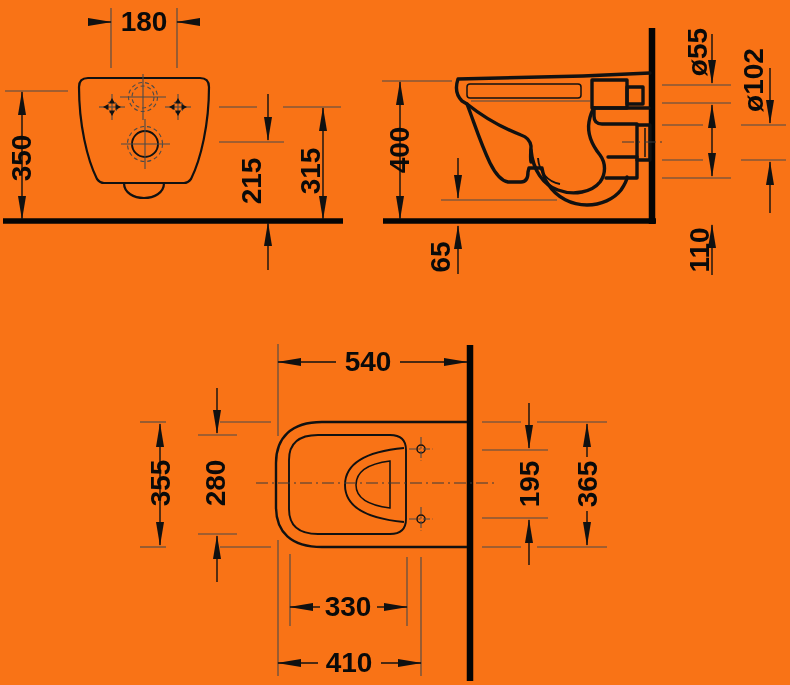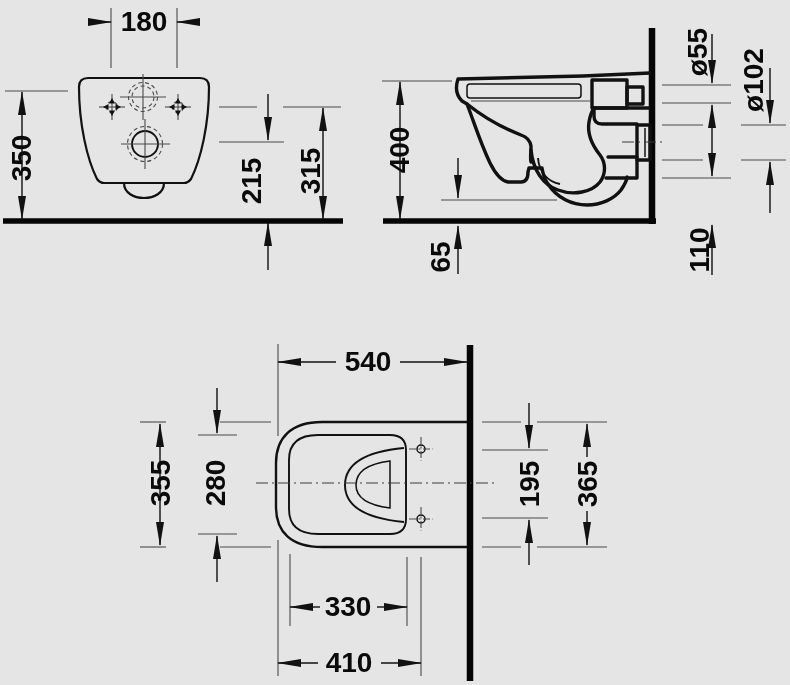--- a/index.html
+++ b/index.html
@@ -1,16 +1,16 @@
 <!DOCTYPE html>
 <html><head>
 <meta charset="utf-8">
 <style>
   html,body{margin:0;padding:0;background:#ffffff;}
-  .canvas{position:relative;width:790px;height:685px;background:#e5e5e5;overflow:hidden;}
+  .canvas{position:relative;width:790px;height:685px;background:#f97316;overflow:hidden;}
   svg{display:block;}
   svg text{font-family:"Liberation Sans","DejaVu Sans",sans-serif;font-weight:bold;font-size:28px;fill:#0a0a0a;}
   .thin{stroke:#4a4a4a;stroke-width:1.1;fill:none;}
   .dim{stroke:#111111;stroke-width:1.4;fill:none;}
   .cl{stroke:#3a3a3a;stroke-width:1;fill:none;stroke-dasharray:12 4 2 4;}
   .o2{stroke:#111111;stroke-width:2.2;fill:none;stroke-linecap:round;}
   .o25{stroke:#111111;stroke-width:2.4;fill:none;}
   .o3{stroke:#111111;stroke-width:3.4;fill:none;stroke-linejoin:round;stroke-linecap:round;}
   .t15{stroke:#111111;stroke-width:1.5;fill:none;}
   .t18{stroke:#111111;stroke-width:1.9;fill:none;}

